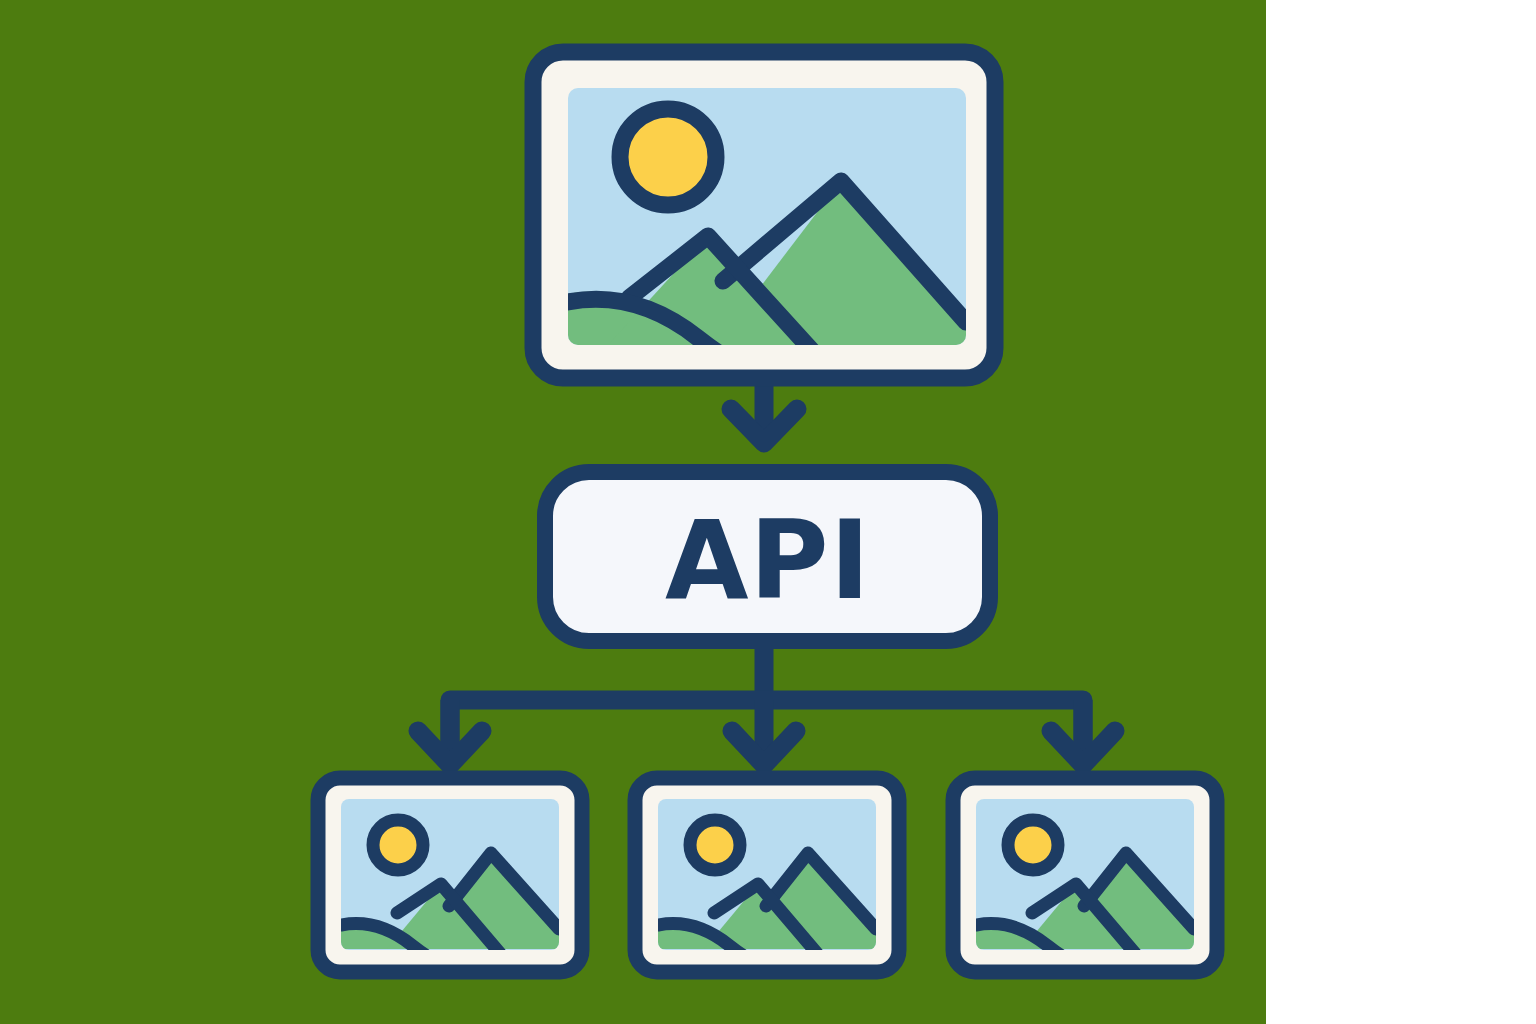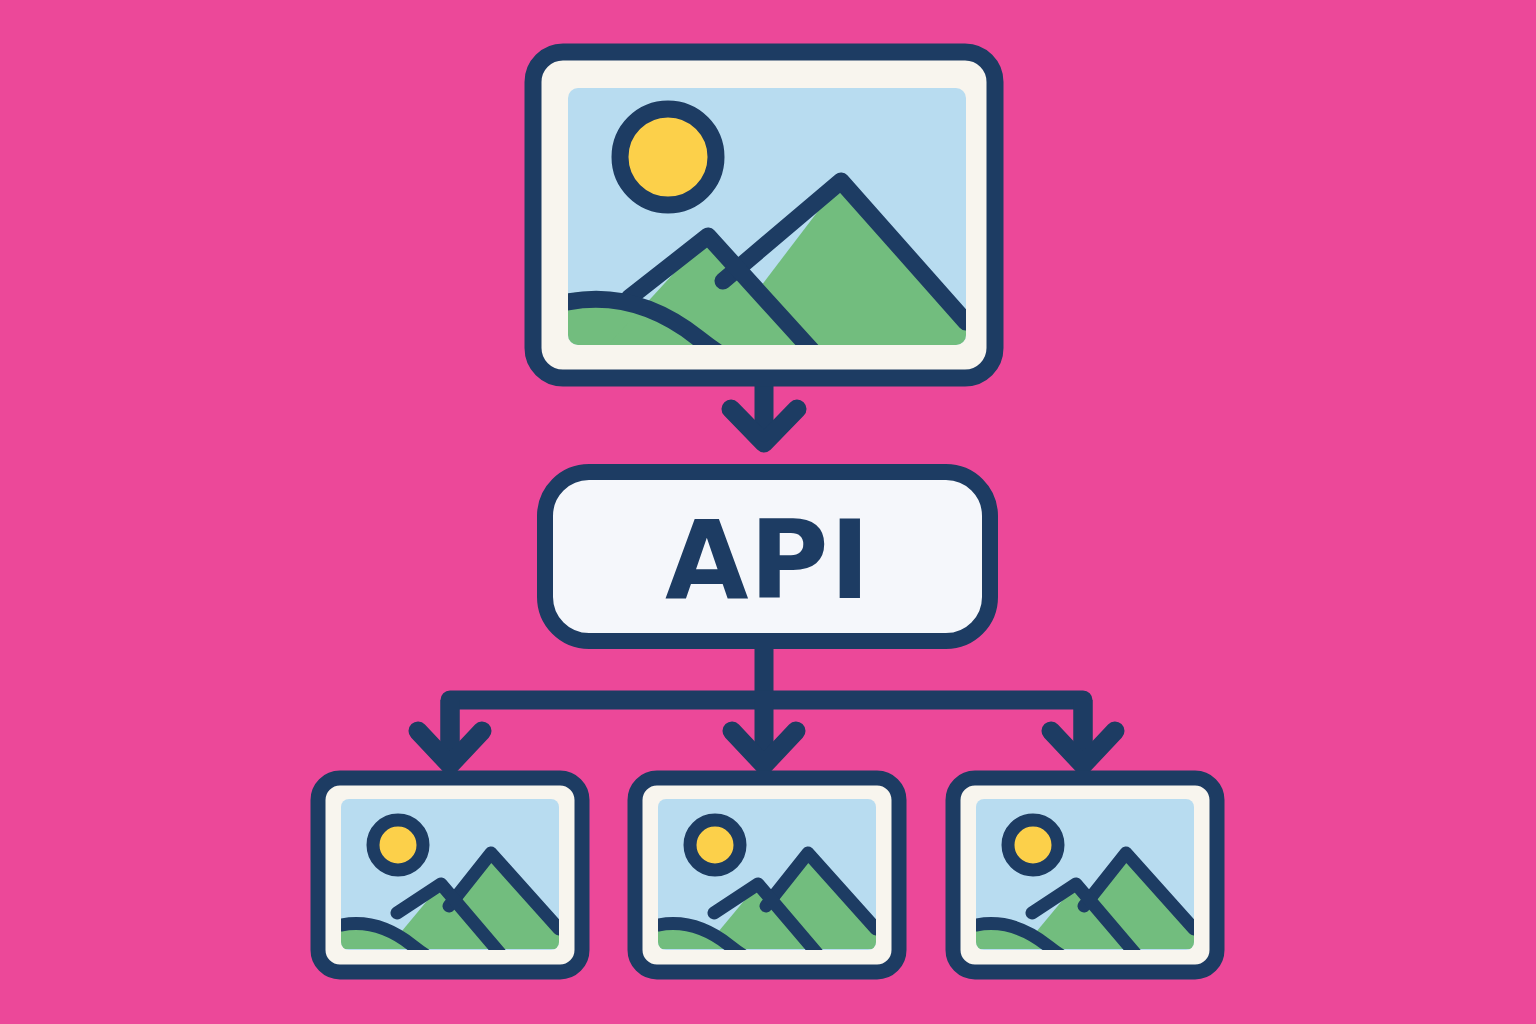--- a/index.html
+++ b/index.html
@@ -6,23 +6,23 @@
   html, body {
     margin: 0;
     padding: 0;
     background: #ffffff;
   }
   body {
     font-family: "Liberation Sans", sans-serif;
   }
   #canvas {
     position: relative;
-    width: 1536px;
+    width: 1266px;
     height: 1024px;
-    background: #ec4899;
+    background: #4d7c0f;
     overflow: hidden;
   }
   #diagram-svg {
     position: absolute;
     left: 0;
     top: 0;
     width: 1536px;
     height: 1024px;
     display: block;
   }

